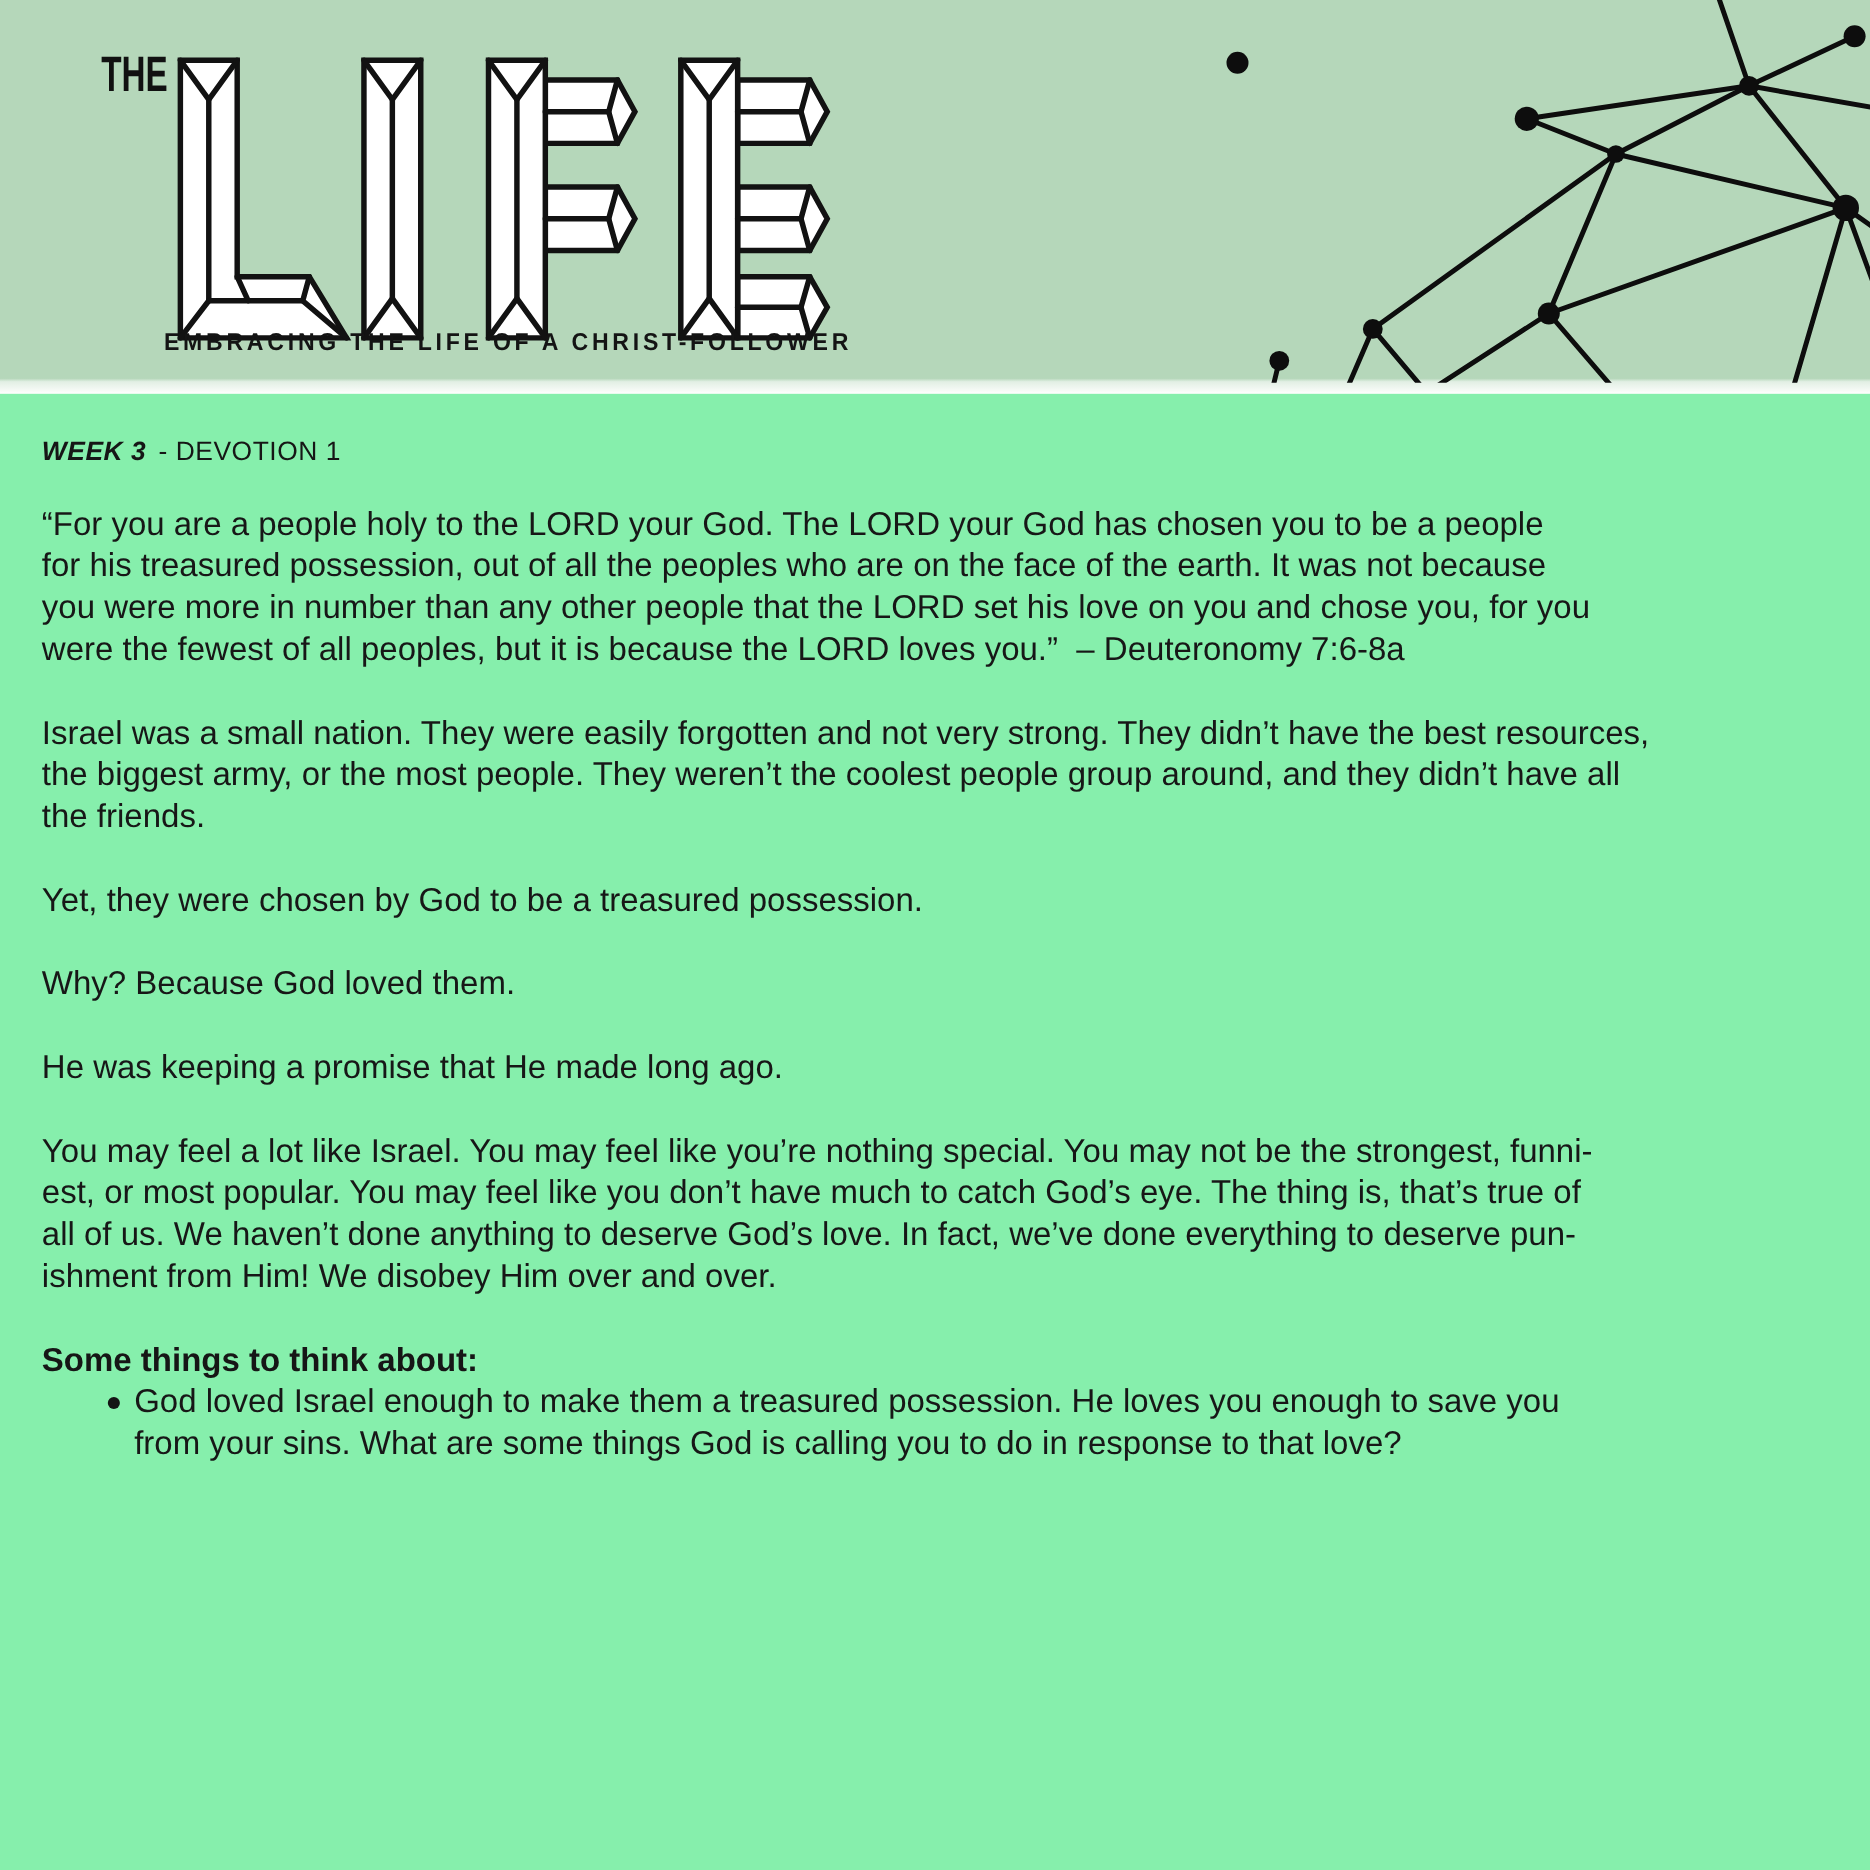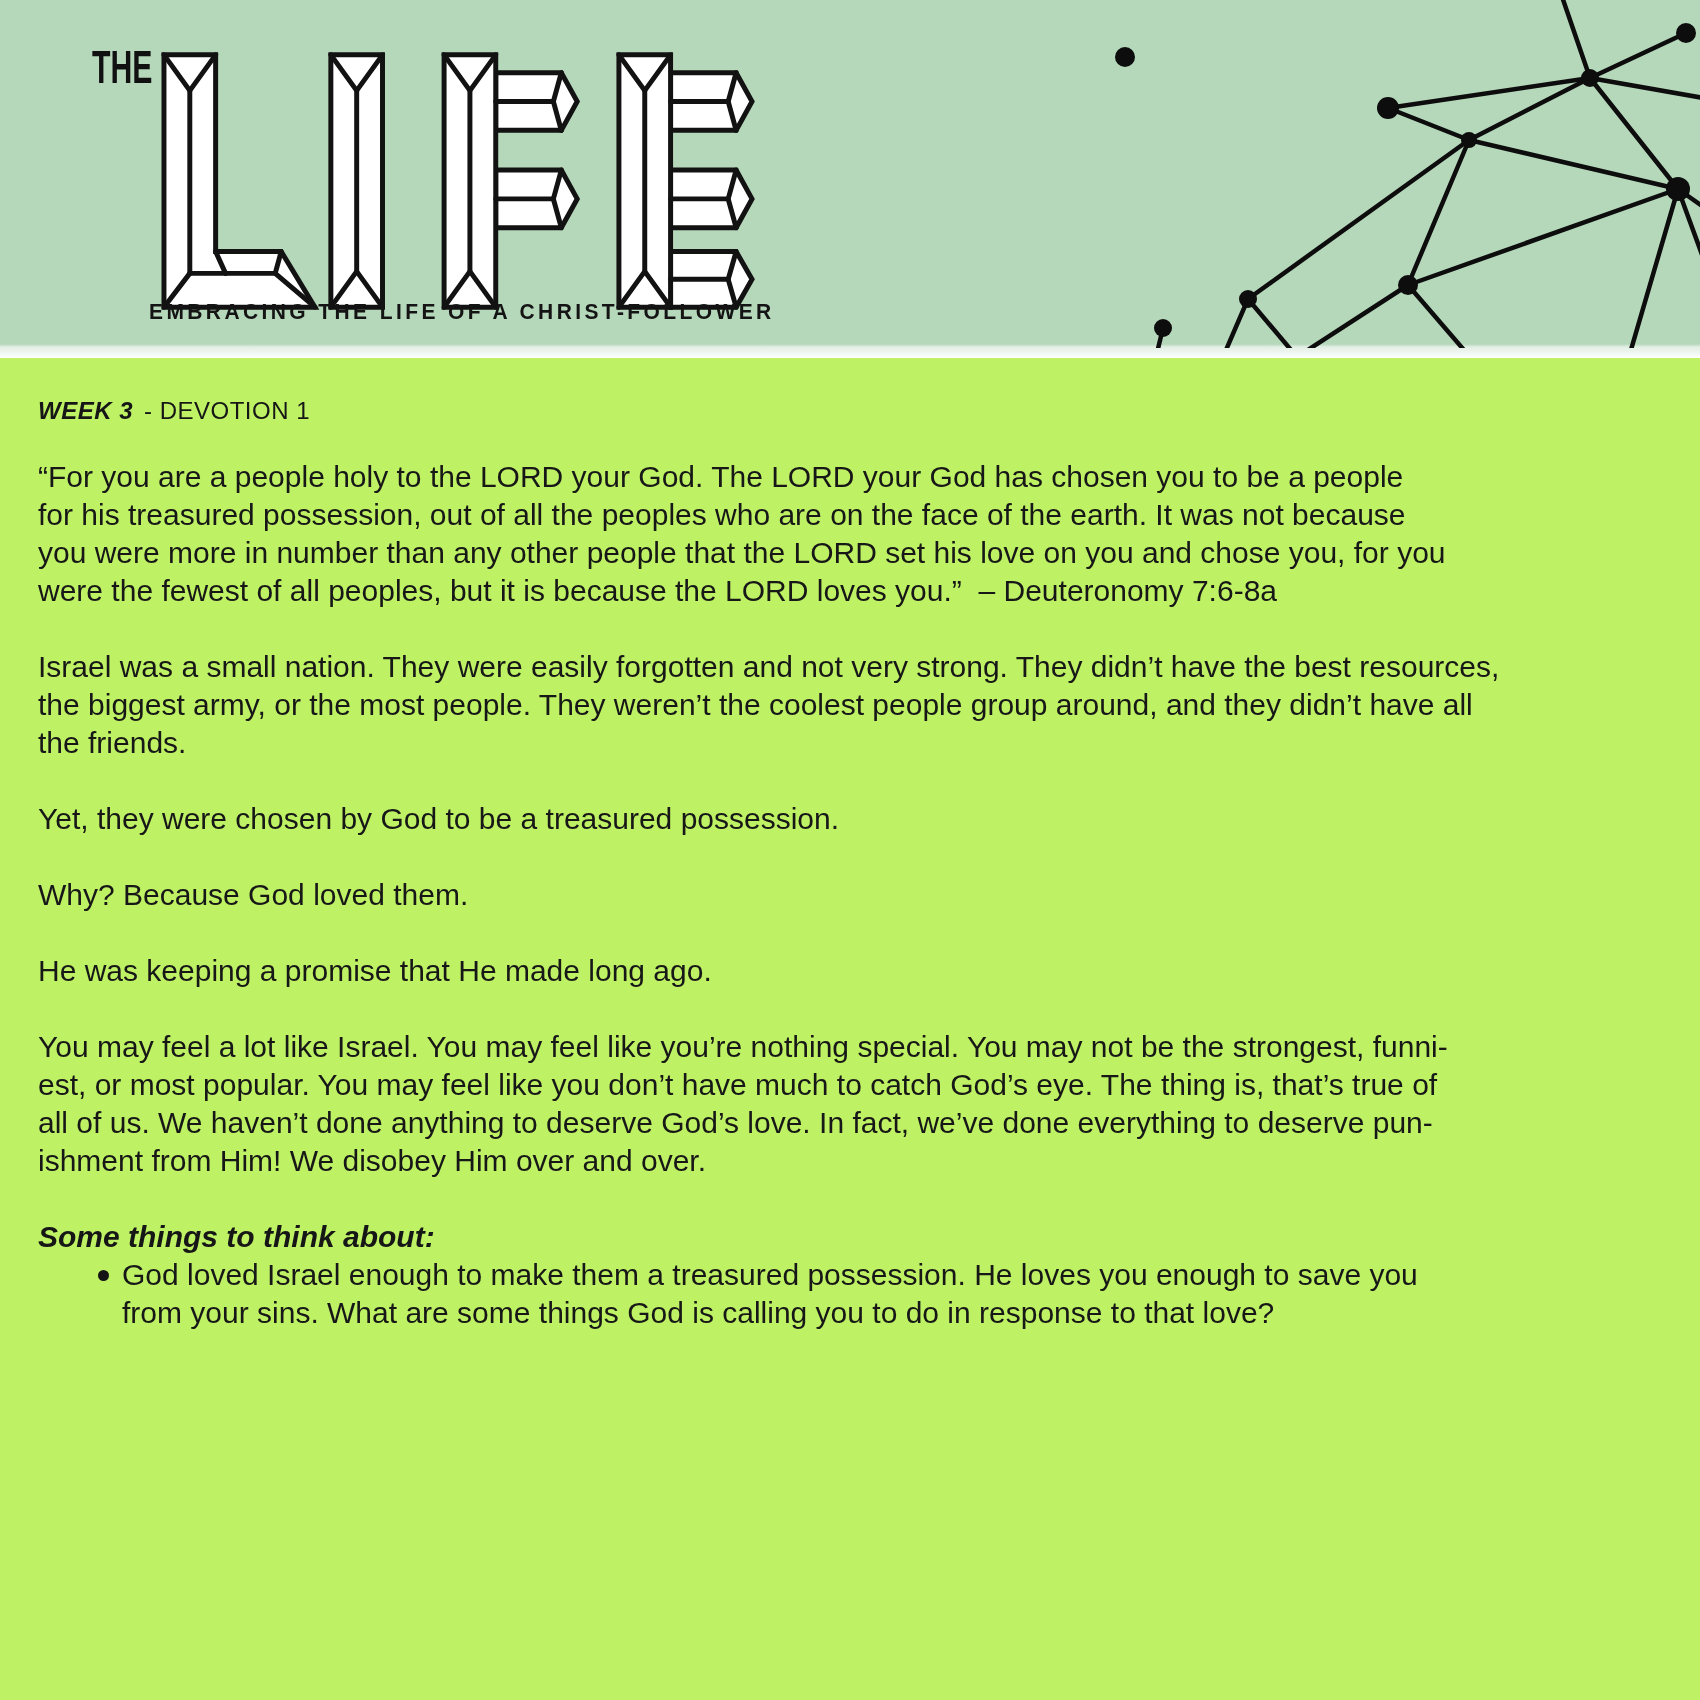--- a/index.html
+++ b/index.html
@@ -1,18 +1,18 @@
 <!DOCTYPE html>
 <html><head>
 <meta charset="utf-8">
 <style>
   html,body{margin:0;padding:0;background:#ffffff;}
   .page{
     position:relative;width:1700px;height:1700px;overflow:hidden;
-    background:#bef264;font-family:"Liberation Sans",sans-serif;color:#161616;
+    background:#86efac;font-family:"Liberation Sans",sans-serif;color:#161616;
   }
   
   .banner{
     position:absolute;left:0;top:0;width:1700px;height:358px;
     background:linear-gradient(to bottom,#b5d7ba 0px,#b5d7ba 344px,#e2efe4 347px,#f6faf6 355px,#ffffff 358px);
   }
   .logo-the{
     position:absolute;left:92px;top:42px;
     font-size:42px;font-weight:bold;letter-spacing:0px;color:#111;
     transform:scale(0.72,1.08);transform-origin:left top;
@@ -29,21 +29,21 @@
   
   .content{position:absolute;left:38px;top:392px;width:1660px;}
   .doc-heading{margin:0 0 28px 0;font-size:24px;line-height:38px;font-weight:normal;}
   .doc-heading .week{font-weight:bold;font-style:italic;letter-spacing:.5px;}
   .doc-heading .rest{margin-left:11px;letter-spacing:.5px;}
   .para{
     margin:0 0 38px 0;font-size:30px;line-height:38px;
     white-space:pre;letter-spacing:0px;color:#171717;
   }
   .think-heading{
-    margin:0;font-size:30px;line-height:38px;font-weight:bold;white-space:pre;font-style:italic;
+    margin:0;font-size:30px;line-height:38px;font-weight:bold;white-space:pre;
   }
   .bullets{margin:0;padding:0;list-style:none;}
   .bullet-row{display:flex;align-items:flex-start;padding-left:60px;}
   .bullet-dot{
     flex:0 0 auto;width:11px;height:11px;border-radius:50%;background:#141414;
     margin:14px 13px 0 0;
   }
   .bullet-text{font-size:30px;line-height:38px;white-space:pre;color:#171717;}
 </style>
 </head>

